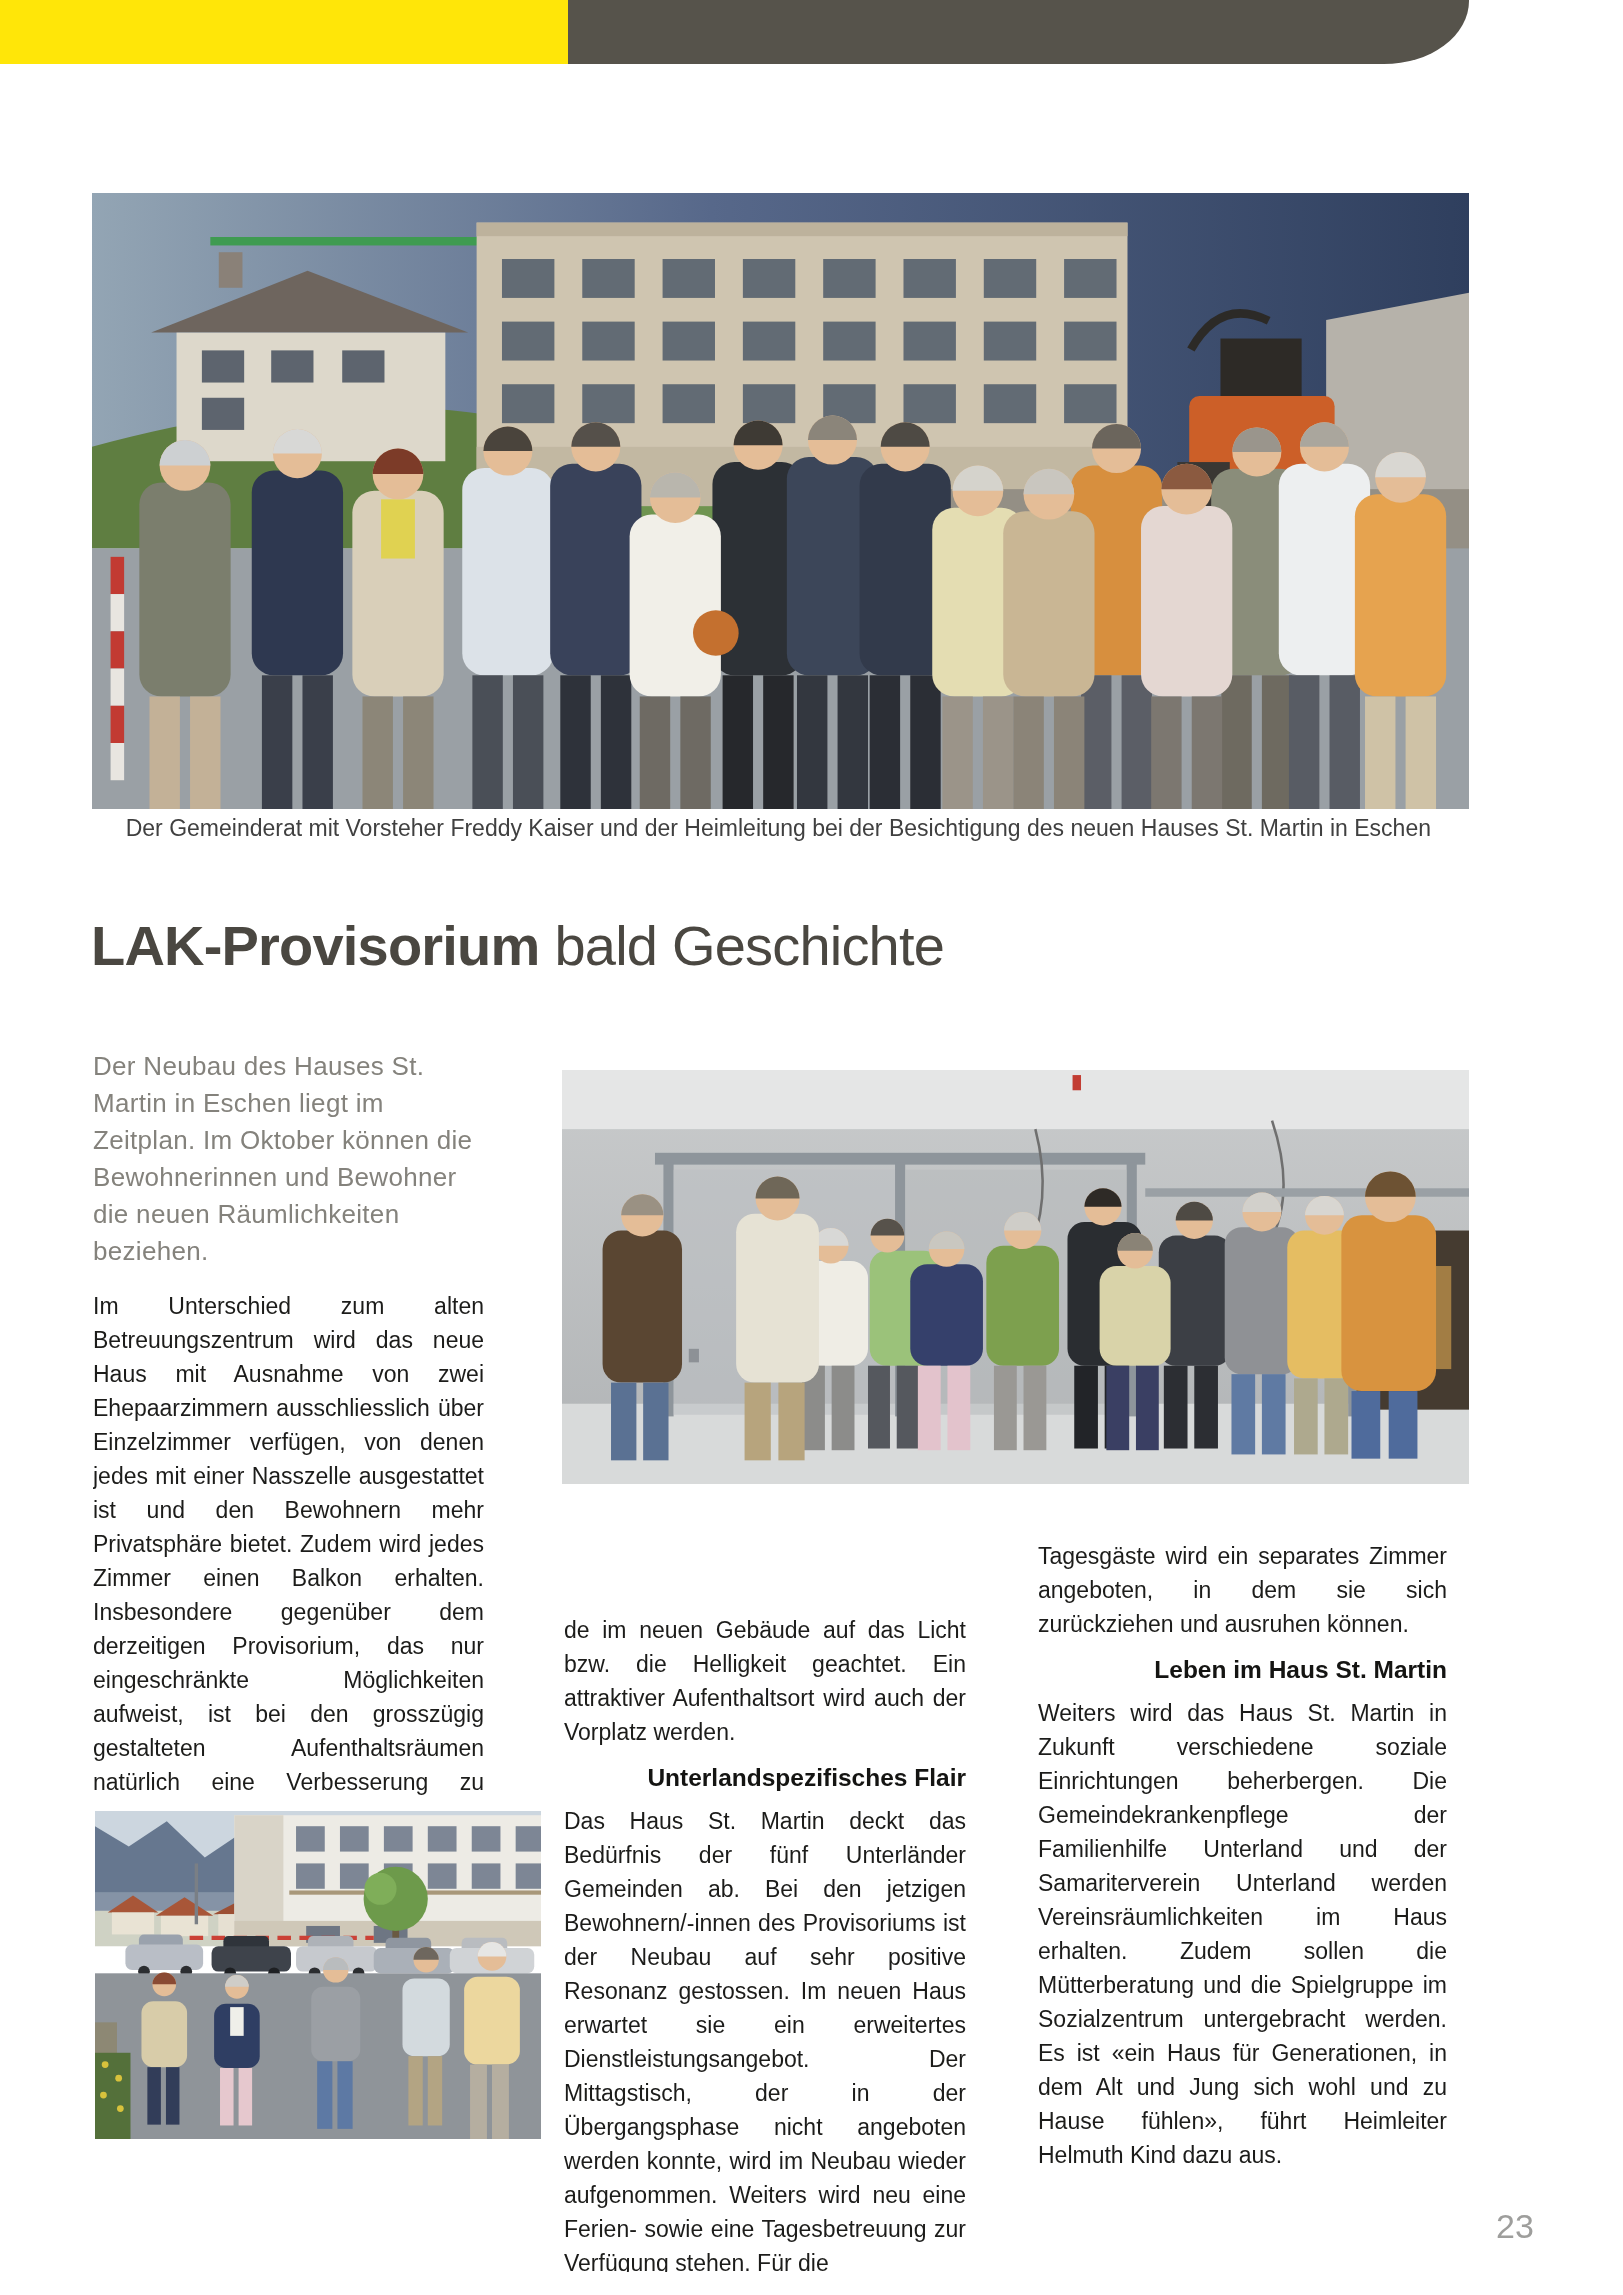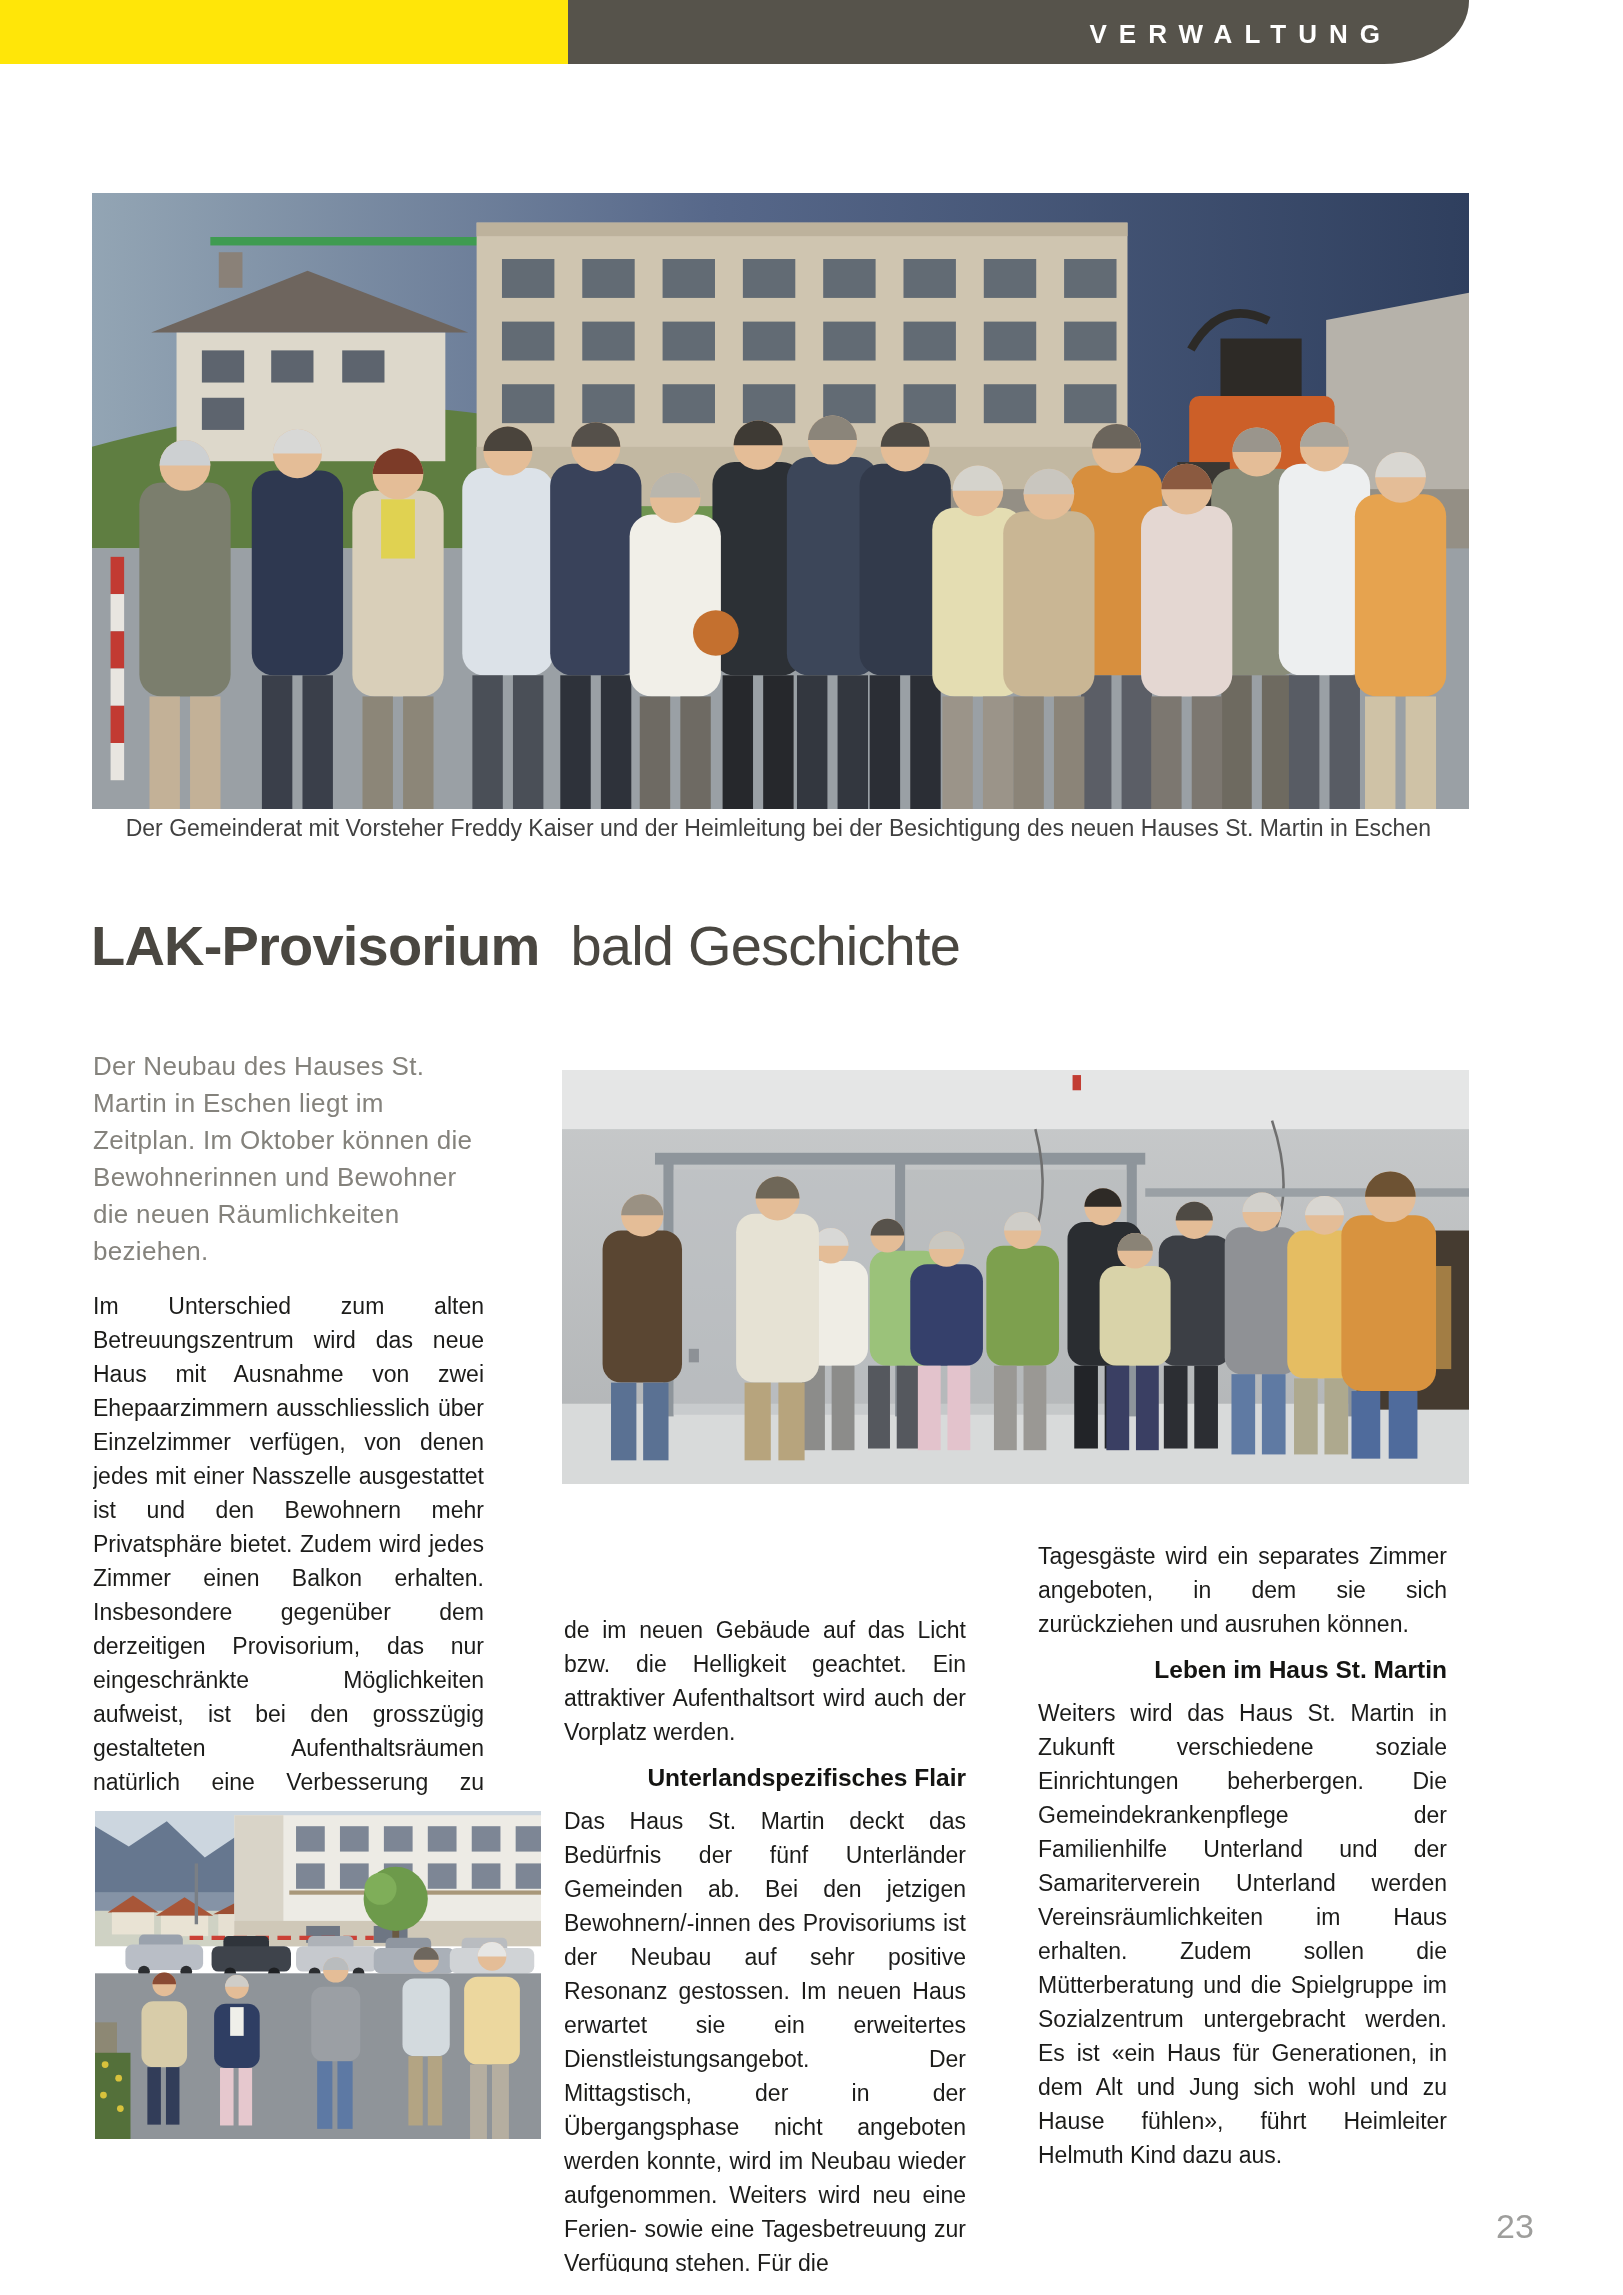--- a/index.html
+++ b/index.html
@@ -14,21 +14,21 @@
   .band-label{position:absolute;left:568px;top:0;width:824px;height:64px;line-height:68px;
     text-align:right;color:#ffffff;font-weight:bold;font-size:26px;letter-spacing:12px;}
   
   .photo{position:absolute;display:block;}
   
   .caption{position:absolute;left:95px;top:815px;width:1336px;font-size:23px;color:#404040;text-align:right;}
   
   .headline{position:absolute;left:91px;top:913px;width:1353px;font-size:56px;color:#4a4741;
     letter-spacing:-0.8px;white-space:nowrap;}
   .headline .hl-bold{font-weight:bold;margin-top:16px;}
-  .headline .hl-reg{font-weight:normal;margin-left:31px;}
+  .headline .hl-reg{font-weight:normal;margin-left:15px;}
   
   .lead{position:absolute;left:93px;top:1048px;width:399px;font-size:26px;line-height:37px;
     color:#84827c;letter-spacing:0.3px;}
   
   .body-col{position:absolute;font-size:23px;line-height:34px;color:#1c1c1a;text-align:justify;
     hyphens:auto;-webkit-hyphens:auto;}
   #col1{left:93px;top:1289px;width:391px;height:507px;overflow:hidden;}
   #col2{left:564px;top:1589px;width:402px;height:659px;overflow:hidden;margin-top:24px;}
   #col3{left:1038px;top:1539px;width:409px;height:659px;overflow:hidden;}
   .body-col p{margin:0;}
@@ -37,21 +37,20 @@
   
   .pagenum{position:absolute;left:1496px;top:2207px;font-size:34px;color:#9e9e9c;}
 </style>
 </head>
 <body>
 
 <div id="page">
 
   <div class="band-yellow"></div>
   <div class="band-gray"></div>
-  <div class="band-label">VERWALTUNG</div>
 
   <svg class="photo" style="left:92px;top:193px;" width="1377" height="616" viewBox="0 0 1629 728" preserveAspectRatio="none">
     <defs>
       <linearGradient id="sky1" x1="0" y1="0" x2="1" y2="0">
         <stop offset="0" stop-color="#93a5b4"></stop>
           <stop offset="0.45" stop-color="#57688a"></stop>
         <stop offset="1" stop-color="#2f3f5e"></stop>
       </linearGradient>
     </defs>
     <rect x="0" y="0" width="1629" height="420" fill="url(#sky1)"></rect>

